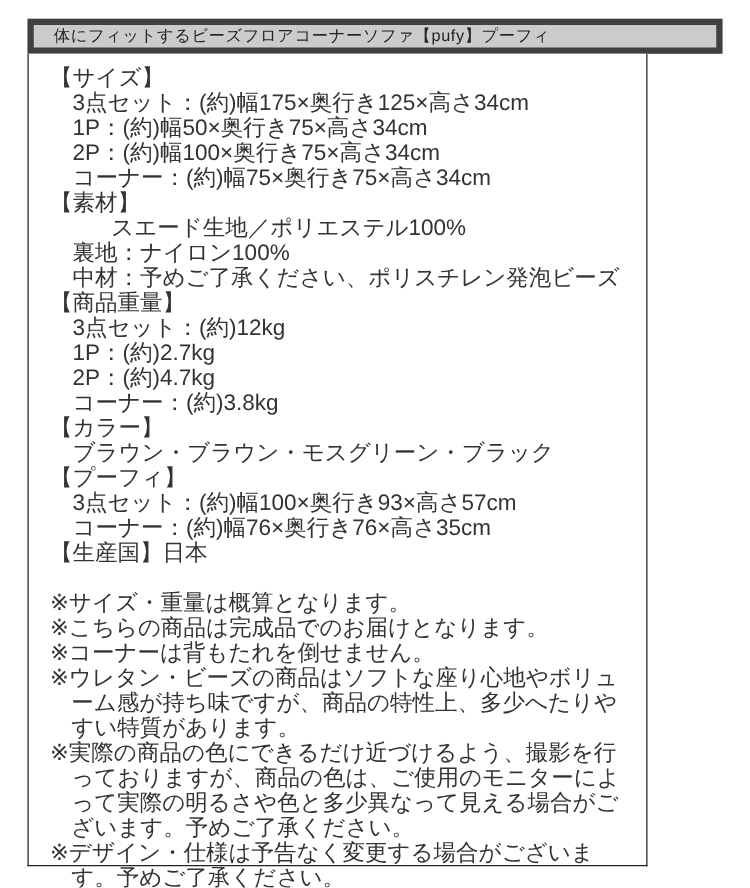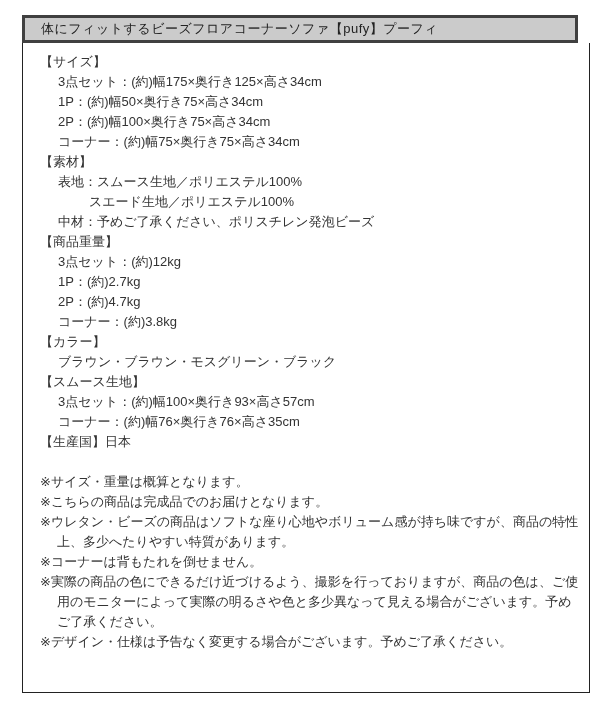--- a/index.html
+++ b/index.html
@@ -13,36 +13,36 @@
     width: 600px;
     height: 710px;
     padding: 15px 22px 17px 22px;
     background: #ffffff;
     color: #333333;
   }
   .titlebar {
     width: 556px;
     height: 28px;
     background: #cbcbcb;
-    border: 3px solid #404040;
+    border: 5px solid #404040;
     display: flex;
     align-items: center;
     padding-left: 16px;
     font-size: 13px;
     color: #222222;
     letter-spacing: 0.5px;
   }
   .specbox {
-    width: 568px;
+    width: 496px;
     height: 650px;
     border: 1px solid #222222;
     border-top: none;
     background: #ffffff;
     padding: 9px 8px 16px 17px;
-    font-size: 13px;
+    font-size: 18px;
     line-height: 20px;
     color: #333333;
   }
   .heading { font-weight: normal; }
   .item { padding-left: 18px; }
   .item.deep { padding-left: 49px; }
   .country-line { display: block; }
   .notes { margin-top: 20px; }
   .note {
     padding-left: 17px;
@@ -64,51 +64,51 @@
     <div class="section">
       <div class="heading">【サイズ】</div>
       <div class="item">3点セット：(約)幅175×奥行き125×高さ34cm</div>
       <div class="item">1P：(約)幅50×奥行き75×高さ34cm</div>
       <div class="item">2P：(約)幅100×奥行き75×高さ34cm</div>
       <div class="item">コーナー：(約)幅75×奥行き75×高さ34cm</div>
     </div>
 
     <div class="section">
       <div class="heading">【素材】</div>
-      <div class="item">表地：スムース生地／ポリエステル100%</div>
       <div class="item deep">スエード生地／ポリエステル100%</div>
+      <div class="item">裏地：ナイロン100%</div>
       <div class="item">中材：予めご了承ください、ポリスチレン発泡ビーズ</div>
     </div>
 
     <div class="section">
       <div class="heading">【商品重量】</div>
       <div class="item">3点セット：(約)12kg</div>
       <div class="item">1P：(約)2.7kg</div>
       <div class="item">2P：(約)4.7kg</div>
       <div class="item">コーナー：(約)3.8kg</div>
     </div>
 
     <div class="section">
       <div class="heading">【カラー】</div>
       <div class="item">ブラウン・ブラウン・モスグリーン・ブラック</div>
     </div>
 
     <div class="section">
-      <div class="heading">【スムース生地】</div>
+      <div class="heading">【プーフィ】</div>
       <div class="item">3点セット：(約)幅100×奥行き93×高さ57cm</div>
       <div class="item">コーナー：(約)幅76×奥行き76×高さ35cm</div>
     </div>
 
     <div class="country-line">
       <span class="heading">【生産国】</span><span>日本</span>
     </div>
 
     <div class="notes">
       <div class="note">※サイズ・重量は概算となります。</div>
       <div class="note">※こちらの商品は完成品でのお届けとなります。</div>
+      <div class="note">※コーナーは背もたれを倒せません。</div>
       <div class="note">※ウレタン・ビーズの商品はソフトな座り心地やボリューム感が持ち味ですが、商品の特性上、多少へたりやすい特質があります。</div>
-      <div class="note">※コーナーは背もたれを倒せません。</div>
       <div class="note">※実際の商品の色にできるだけ近づけるよう、撮影を行っておりますが、商品の色は、ご使用のモニターによって実際の明るさや色と多少異なって見える場合がございます。予めご了承ください。</div>
       <div class="note">※デザイン・仕様は予告なく変更する場合がございます。予めご了承ください。</div>
     </div>
 
   </div>
 </div>
 
 </body></html>

